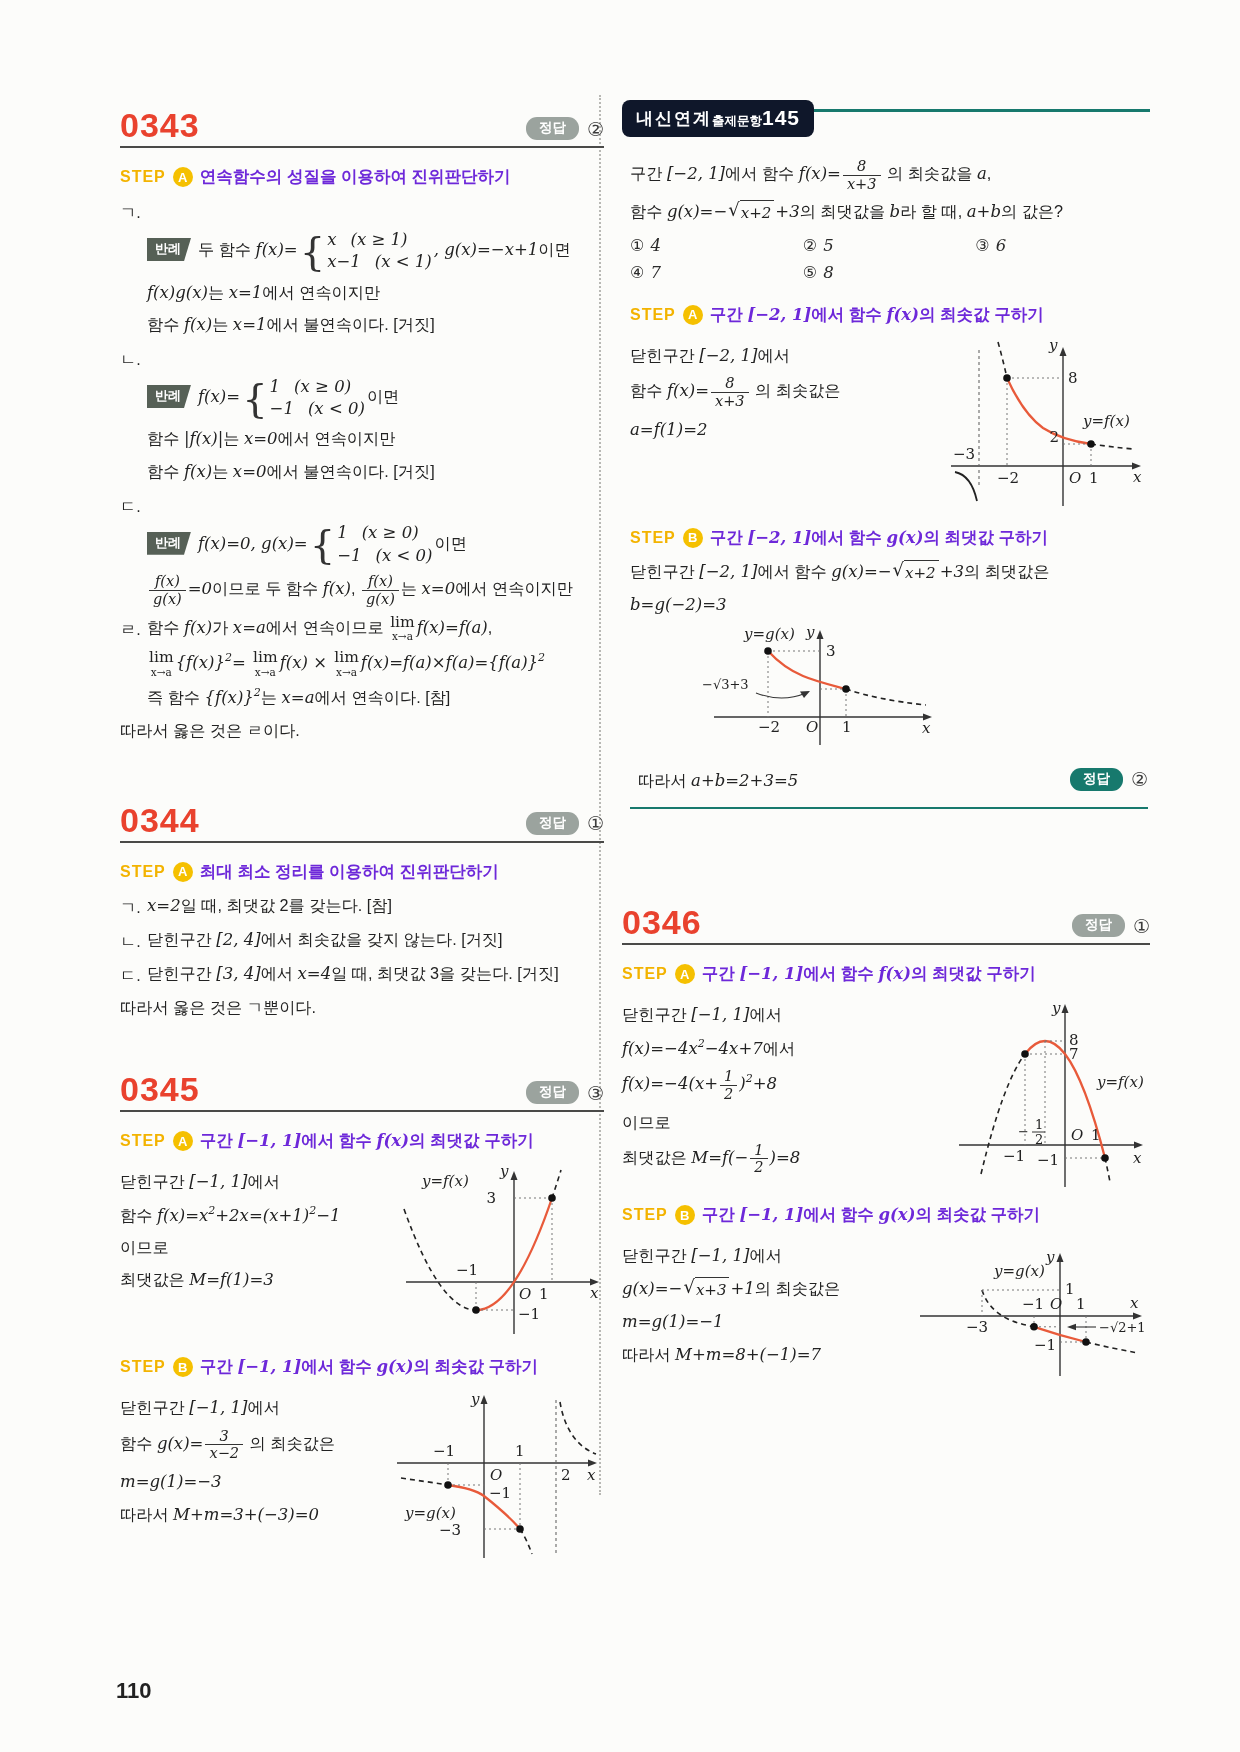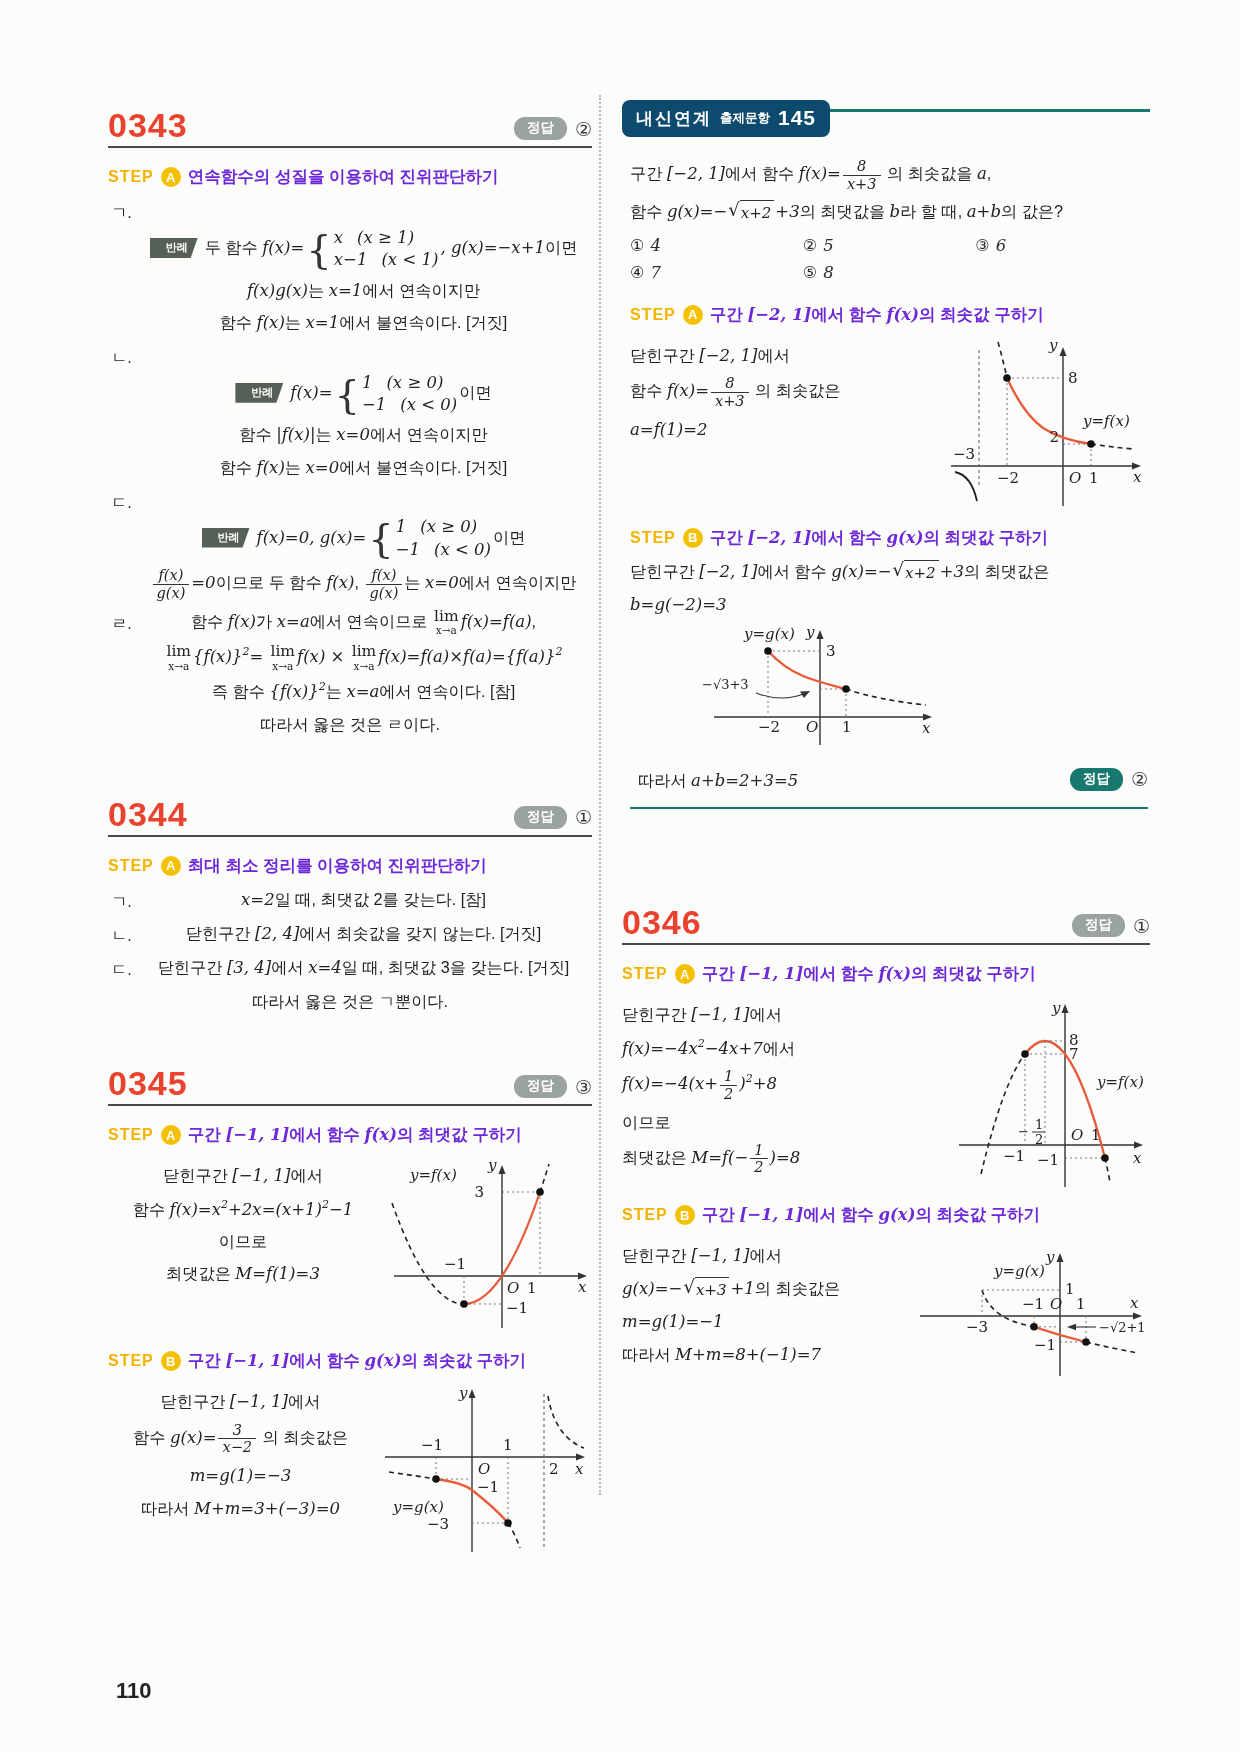--- a/index.html
+++ b/index.html
@@ -1,20 +1,20 @@
 <!DOCTYPE html>
 <html><head>
 <meta charset="utf-8">
 <style>
   html,body{margin:0;padding:0;}
   body{width:1240px;height:1752px;background:#fcfcfa;font-family:"Liberation Sans","DejaVu Sans",sans-serif;color:#2b2b2b;}
   .page{position:relative;width:1240px;height:1752px;overflow:hidden;}
   .divider{position:absolute;left:599px;top:95px;height:1400px;border-left:2px dotted #b8b8b4;}
   .col{position:absolute;top:108px;}
-  .col-left{left:108px;width:484px;text-align:center;}
+  .col-left{left:120px;width:484px;}
   .col-right{left:622px;top:100px;width:528px;}
 
   
   .prob{margin-bottom:52px;}
   .prob-head{display:flex;justify-content:space-between;align-items:flex-end;border-bottom:2px solid #4a4a48;padding-bottom:4px;}
   .prob-num{font-size:34px;font-weight:800;color:#e9422e;letter-spacing:1px;line-height:1;}
   .ans-chip{display:flex;align-items:center;gap:8px;margin-bottom:2px;}
   .ans-pill{background:#9ba39e;color:#fff;font-size:13.5px;font-weight:700;border-radius:11px;padding:2px 13px;line-height:1.4;}
   .ans-pill.teal{background:#17796d;}
   .ans-circ{font-size:19px;color:#3c3c3c;font-family:"DejaVu Sans",sans-serif;}
@@ -24,21 +24,21 @@
   .step-word{color:#f3b300;font-weight:800;font-size:16px;letter-spacing:1px;}
   .step-circ{width:20px;height:20px;border-radius:50%;background:#f5c000;color:#fff;font-weight:800;font-size:13px;display:flex;align-items:center;justify-content:center;}
   .step-title{font-weight:700;color:#6d28d9;font-size:16.5px;}
 
   
   .lines{font-size:16.2px;line-height:1.55;color:#222;}
   .line{display:flex;align-items:flex-start;margin:7px 0;}
   .line .marker{width:27px;flex-shrink:0;padding-top:2px;}
   .line.ind .content{margin-left:27px;}
   .line .content{flex:1;}
-  .badge{display:inline-block;background:#566056;color:#fff;font-size:11px;font-weight:700;padding:1px 10px 2px 16px;margin-right:7px;vertical-align:2px;clip-path:polygon(0 0,100% 0,calc(100% - 7px) 100%,0 100%);margin-top:40px;}
+  .badge{display:inline-block;background:#566056;color:#fff;font-size:13px;font-weight:700;padding:1px 10px 2px 8px;margin-right:7px;vertical-align:2px;clip-path:polygon(0 0,100% 0,calc(100% - 7px) 100%,0 100%);margin-top:40px;}
   .t{}
   .m{font-family:"DejaVu Serif","Liberation Serif",serif;font-style:italic;font-size:16.5px;}
   sup.m{font-size:11px;vertical-align:7px;}
   .frac{display:inline-flex;flex-direction:column;align-items:center;vertical-align:middle;margin:0 2px;line-height:1.15;}
   .frac .fn{padding:0 4px;font-size:14.5px;}
   .frac .fd{padding:0 4px;border-top:1.3px solid #333;font-size:14.5px;}
   .cases{display:inline-flex;align-items:center;vertical-align:middle;margin:0 2px;}
   .cases .brace{font-family:"DejaVu Serif",serif;font-size:40px;font-weight:300;line-height:0.9;margin-right:2px;color:#333;}
   .cases .rows{display:inline-flex;flex-direction:column;gap:1px;}
   .cases .crow{display:flex;gap:14px;font-size:15px;line-height:1.3;}
@@ -51,21 +51,21 @@
 
   .row{display:flex;align-items:flex-start;gap:4px;}
   .row .lines{flex:1;}
   svg.graph{flex-shrink:0;}
   svg.graph text{font-family:"DejaVu Serif","Liberation Serif",serif;font-style:italic;font-size:15px;fill:#222;}
   svg.graph text.rm{font-style:normal;}
   svg.graph text.sm{font-size:13px;}
 
   
   .nae-head{display:flex;align-items:flex-start;}
-  .nae-tag{background:#0c4a6e;color:#fff;border-radius:8px;padding:6px 14px 7px 14px;display:flex;align-items:center;gap:8px;position:relative;z-index:1;}
+  .nae-tag{background:#0f172a;color:#fff;border-radius:8px;padding:6px 14px 7px 14px;display:flex;align-items:flex-end;position:relative;z-index:1;}
   .nae-tag .t1{font-size:17px;font-weight:800;letter-spacing:2px;}
   .nae-tag .t2{font-size:12.5px;font-weight:600;}
   .nae-tag .t3{font-size:21px;font-weight:800;letter-spacing:1px;}
   .nae-rule{flex:1;height:3px;background:#17796d;margin-top:9px;margin-left:-4px;}
   .nae-body{padding:14px 2px 0 8px;}
   .choices{display:grid;grid-template-columns:1fr 1fr 1fr;row-gap:8px;margin:10px 0 4px 0;font-size:16.2px;}
   .choice .cnum{font-family:"DejaVu Sans",sans-serif;margin-right:6px;}
   .nae-foot{display:flex;justify-content:space-between;align-items:center;border-bottom:2.5px solid #17796d;padding:4px 0 14px 8px;margin-top:10px;}
 
   .pageno{position:absolute;left:116px;top:1678px;font-size:22px;font-weight:800;color:#222;}

